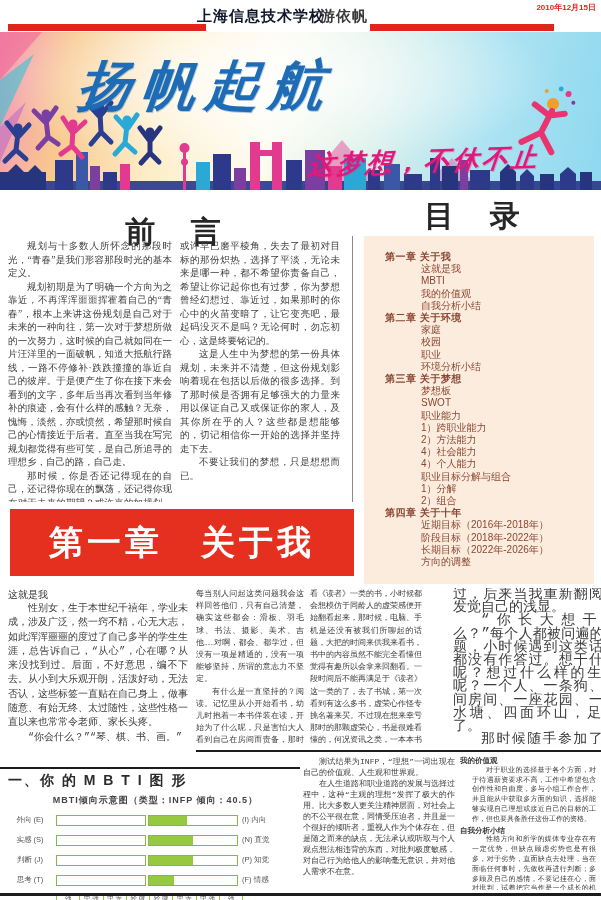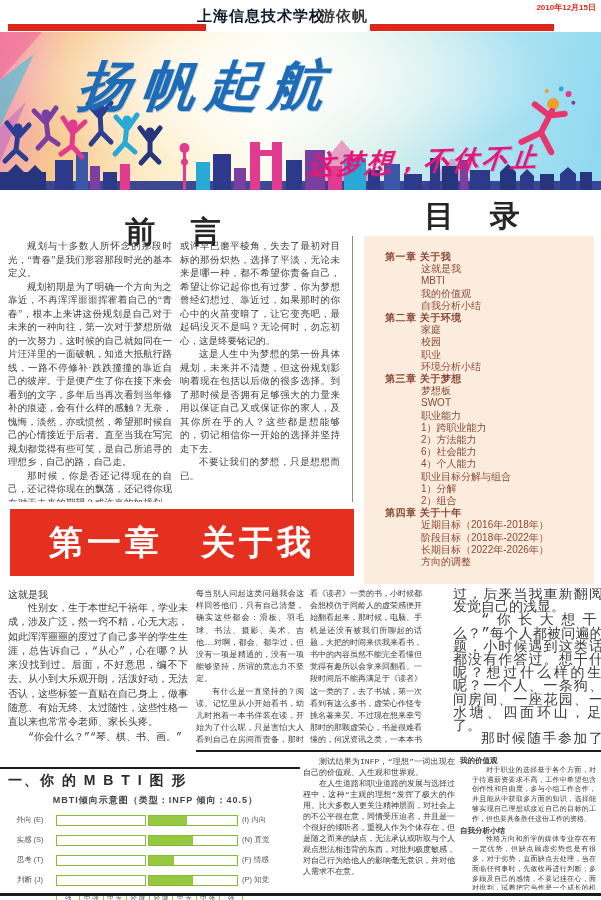--- a/index.html
+++ b/index.html
@@ -219,21 +219,21 @@
     <div class="toc-item lvl1">家庭</div>
     <div class="toc-item lvl1">校园</div>
     <div class="toc-item lvl1">职业</div>
     <div class="toc-item lvl1">环境分析小结</div>
     <div class="toc-item lvl0">第三章 关于梦想</div>
     <div class="toc-item lvl1">梦想板</div>
     <div class="toc-item lvl1">SWOT</div>
     <div class="toc-item lvl1">职业能力</div>
     <div class="toc-item lvl1">1）跨职业能力</div>
     <div class="toc-item lvl1">2）方法能力</div>
-    <div class="toc-item lvl1">6）社会能力</div>
+    <div class="toc-item lvl1">4）社会能力</div>
     <div class="toc-item lvl1">4）个人能力</div>
     <div class="toc-item lvl1">职业目标分解与组合</div>
     <div class="toc-item lvl1">1）分解</div>
     <div class="toc-item lvl1">2）组合</div>
     <div class="toc-item lvl0">第四章 关于十年</div>
     <div class="toc-item lvl1">近期目标（2016年-2018年）</div>
     <div class="toc-item lvl1">阶段目标（2018年-2022年）</div>
     <div class="toc-item lvl1">长期目标（2022年-2026年）</div>
     <div class="toc-item lvl1">方向的调整</div>
   </div>
@@ -277,34 +277,34 @@
       </div>
       <div class="crow">
         <span class="clabel l">实感 (S)</span>
         <span class="cbox"></span>
         <span class="cbox right">
           <span class="cfill" style="width: 50%; background: rgb(151, 201, 64);"></span>
         </span>
         <span class="clabel r">(N) 直觉</span>
       </div>
       <div class="crow">
+        <span class="clabel l">判断 (J)</span>
+        <span class="cbox"></span>
+        <span class="cbox right">
+          <span class="cfill" style="width: 50%; background: rgb(151, 201, 64);"></span>
+        </span>
+        <span class="clabel r">(P) 知觉</span>
+      </div>
+      <div class="crow">
         <span class="clabel l">思考 (T)</span>
         <span class="cbox"></span>
         <span class="cbox right">
           <span class="cfill" style="width: 28%; background: rgb(151, 201, 64);"></span>
         </span>
         <span class="clabel r">(F) 情感</span>
-      </div>
-      <div class="crow">
-        <span class="clabel l">判断 (J)</span>
-        <span class="cbox"></span>
-        <span class="cbox right">
-          <span class="cfill" style="width: 50%; background: rgb(151, 201, 64);"></span>
-        </span>
-        <span class="clabel r">(P) 知觉</span>
       </div>
     </div>
   <div class="chart-scale" id="chart-scale">
       <span>强</span>
       <span>中 强</span>
       <span>中 等</span>
       <span>轻 微</span>
       <span>轻 微</span>
       <span>中 等</span>
       <span>中 强</span>

